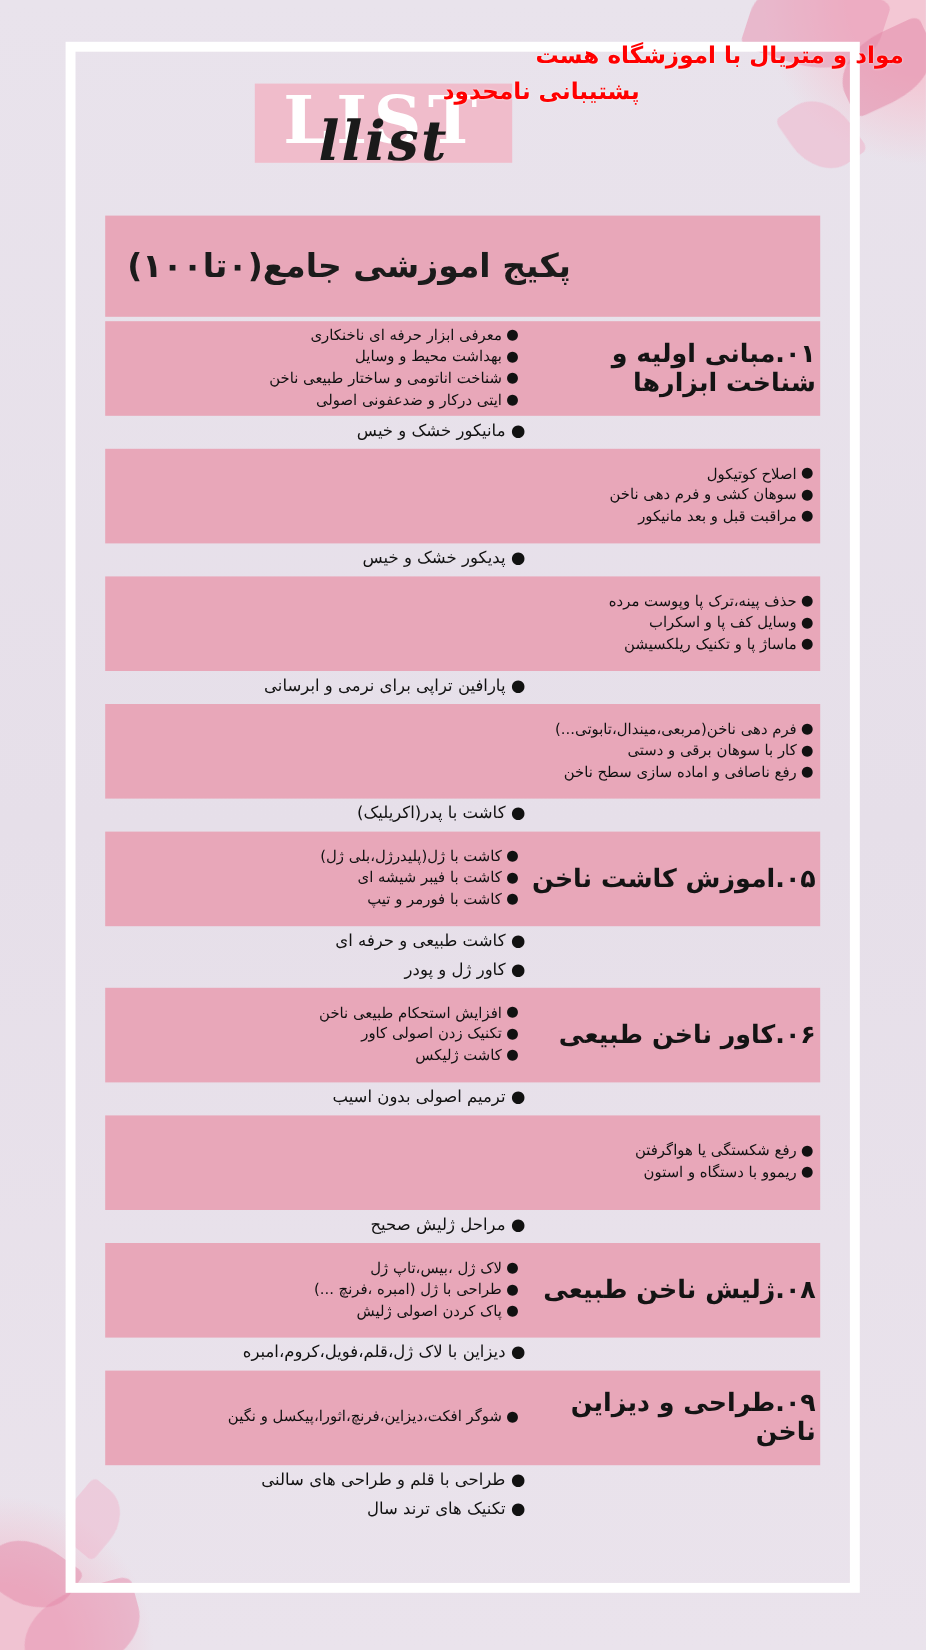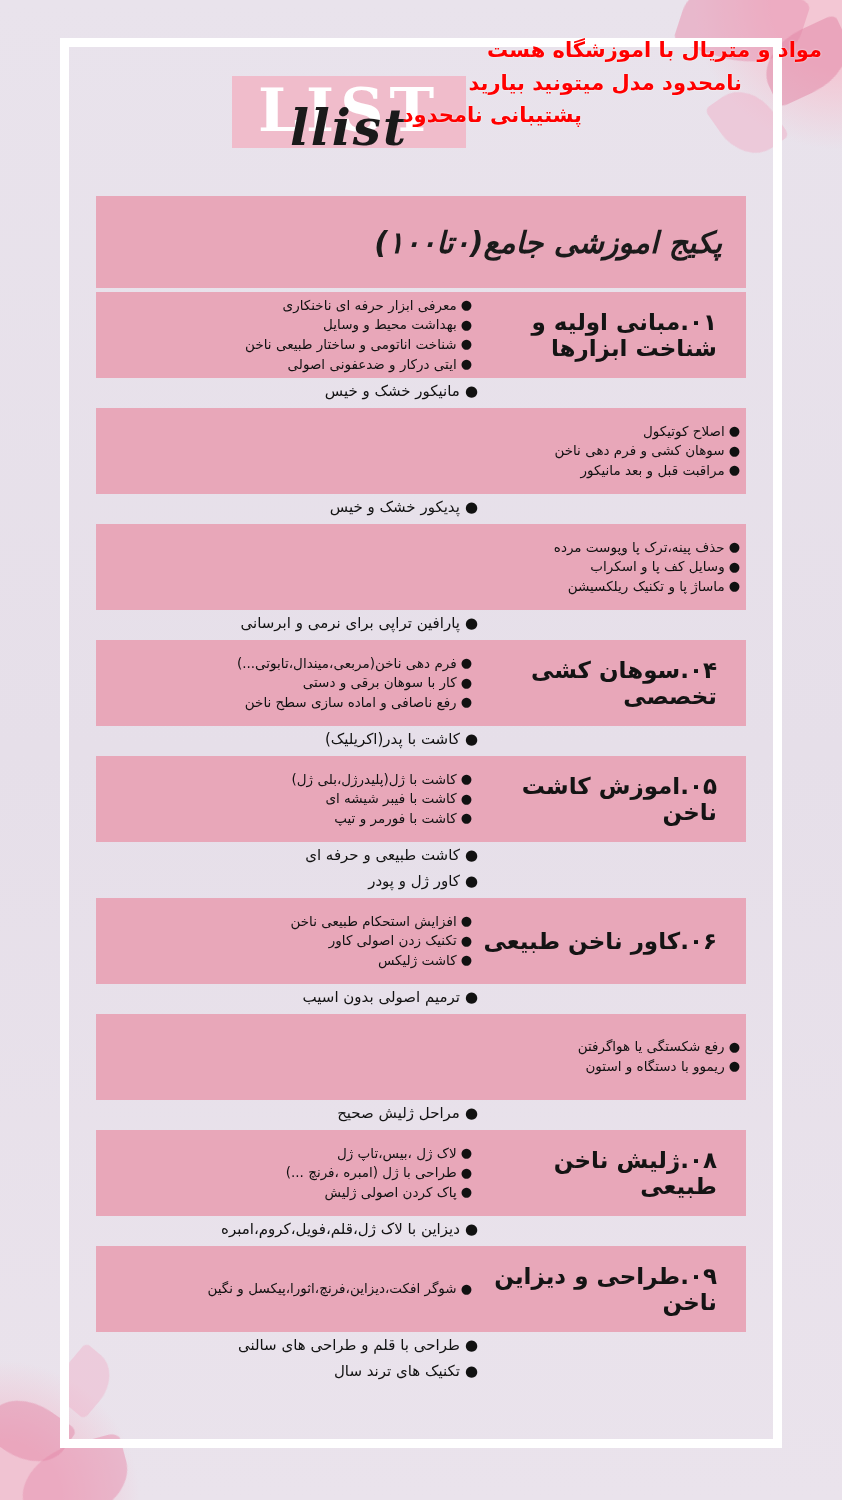--- a/index.html
+++ b/index.html
@@ -115,24 +115,24 @@
     left: 96px;
     width: 650px;
     z-index: 15;
   }
 
   .package-header {
     background: #e8a7b9;
     height: 92px;
     display: flex;
     align-items: center;
+    justify-content: flex-end;
     padding-left: 20px;
     padding-right: 24px;
     box-sizing: border-box;
-    font-style: italic;
   }
   .package-header span {
     font-size: 30px;
     font-weight: bold;
     color: #1b1b1b;
     font-family: "DejaVu Sans", sans-serif;
   }
 
   .section {
     display: flex;
@@ -148,21 +148,21 @@
     display: flex;
     flex-direction: row;
     width: 100%;
     align-items: center;
     min-height: 86px;
   }
   .sec-title {
     width: 268px;
     flex: 0 0 268px;
     text-align: right;
-    padding-right: 29px;
+    padding-right: 4px;
     box-sizing: border-box;
     font-size: 23px;
     font-weight: bold;
     color: #141414;
     font-family: "DejaVu Sans", sans-serif;
   }
   .sec-items {
     flex: 1 1 auto;
     padding-left: 6px;
     padding-right: 6px;
@@ -219,21 +219,20 @@
   <div class="petal p3"></div>
   <div class="petal p4"></div>
   <div class="petal p5"></div>
   <div class="petal p6"></div>
 </div>
 
 <div class="frame"></div>
 
 <div class="annotations">
   <div class="ann-1">مواد و متریال با اموزشگاه هست</div>
-  <div class="ann-2">نامحدود مدل میتونید بیارید</div>
   <div class="ann-3">پشتیبانی نامحدود</div>
 </div>
 
 <div class="title-wrap">
   <div class="title-band">
     <div class="shadow-text">LIST</div>
     <div class="script-text">llist</div>
   </div>
 </div>
 
@@ -324,21 +323,20 @@
   </div>
   <div class="float-row">
     <div class="float-item">
         <span class="bullet">●</span>
         <span>پارافین تراپی برای نرمی و ابرسانی</span>
       </div>
   </div>
 
   <div class="section shaded">
     <div class="inner">
-      <div class="sec-title">۰۴.سوهان کشی تخصصی</div>
       <div class="sec-items">
         <ul>
           <li>
               <span class="bullet">●</span>
               <span class="txt">فرم دهی ناخن(مربعی،میندال،تابوتی...)</span>
             </li>
           <li>
               <span class="bullet">●</span>
               <span class="txt">کار با سوهان برقی و دستی</span>
             </li>

